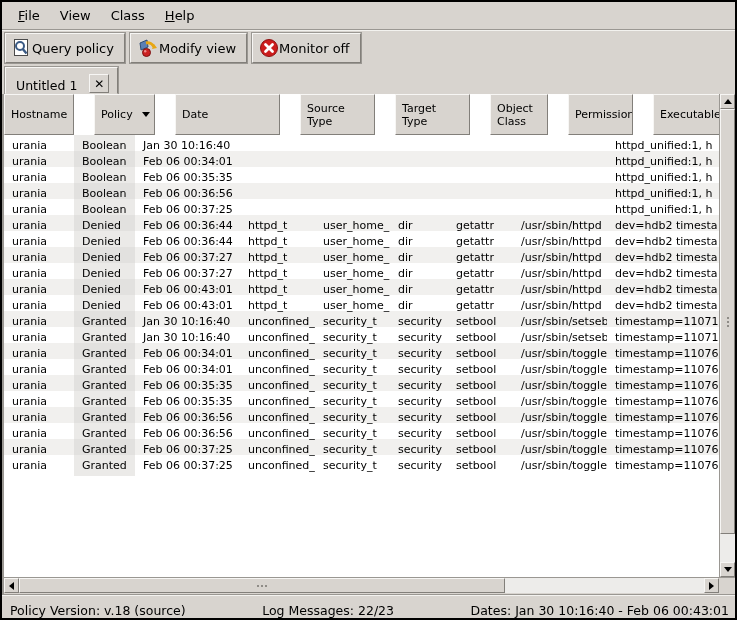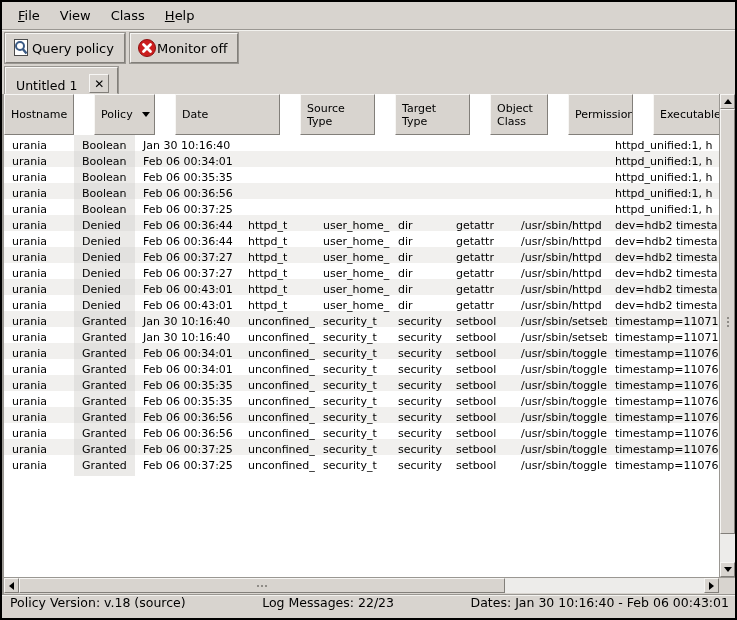--- a/index.html
+++ b/index.html
@@ -111,21 +111,21 @@
   .arr-up   { border-left:4px solid transparent; border-right:4px solid transparent; border-bottom:5px solid #000; }
   .arr-down { border-left:4px solid transparent; border-right:4px solid transparent; border-top:5px solid #000; }
   .arr-left { border-top:4px solid transparent; border-bottom:4px solid transparent; border-right:5px solid #000; }
   .arr-right{ border-top:4px solid transparent; border-bottom:4px solid transparent; border-left:5px solid #000; }
   .grip-v { width:2px; height:2px; background:#8f8c87; box-shadow:0 -4px 0 #8f8c87, 0 4px 0 #8f8c87; }
   .grip-h { width:2px; height:2px; background:#8f8c87; box-shadow:-4px 0 0 #8f8c87, 4px 0 0 #8f8c87; }
 
   
   .statusbar {
     position:absolute; left:0; right:0; bottom:0; height:24px;
-    display:flex; align-items:flex-start; justify-content:space-between;
+    display:flex; align-items:flex-end; justify-content:space-between;
     padding:0 6px 0 8px; font-size:12.5px;
     border-top:1px solid #9a9792; box-shadow:0 1px 0 #f3f2ef inset;
     background:#d8d4cf;
   }
 </style>
 </head>
 <body>
 
 <div class="window">
 
@@ -139,20 +139,32 @@
   <div class="toolbar">
     <div class="tbtn">
       <span>
         <svg width="20" height="20" viewBox="0 0 20 20">
           <rect x="2.5" y="1.5" width="13" height="16" fill="#ffffff" stroke="#4a4a4a"></rect>
           <circle cx="8" cy="8" r="4" fill="none" stroke="#3a5a84" stroke-width="2"></circle>
           <line x1="10.8" y1="11" x2="14.5" y2="15.5" stroke="#3a5a84" stroke-width="2.4"></line>
         </svg>
       </span>
       <span>Query policy</span>
+    </div>
+    <div class="tbtn">
+      <span>
+        <svg width="22" height="22" viewBox="0 0 22 22">
+          <polygon points="3,6 10,3 11,10 4,13" fill="#5b7fb4" stroke="#2e4d77"></polygon>
+          <path d="M9 6 a7 7 0 0 1 8 4" stroke="#e8a713" stroke-width="3" fill="none"></path>
+          <polygon points="17,7 20,11 15,12" fill="#e8a713"></polygon>
+          <circle cx="9.5" cy="15.5" r="4" fill="#cc2222" stroke="#7a1111"></circle>
+          <circle cx="8.2" cy="14.2" r="1.2" fill="#ef8a8a"></circle>
+        </svg>
+      </span>
+      <span>Modify view</span>
     </div>
     <div class="tbtn">
       <span>
         <svg width="20" height="20" viewBox="0 0 20 20">
           <circle cx="10" cy="10" r="8.5" fill="#cc1d1d" stroke="#8e1010"></circle>
           <path d="M6.5 6.5 L13.5 13.5 M13.5 6.5 L6.5 13.5" stroke="#ffffff" stroke-width="2.8" stroke-linecap="round"></path>
         </svg>
       </span>
       <span>Monitor off</span>
     </div>

